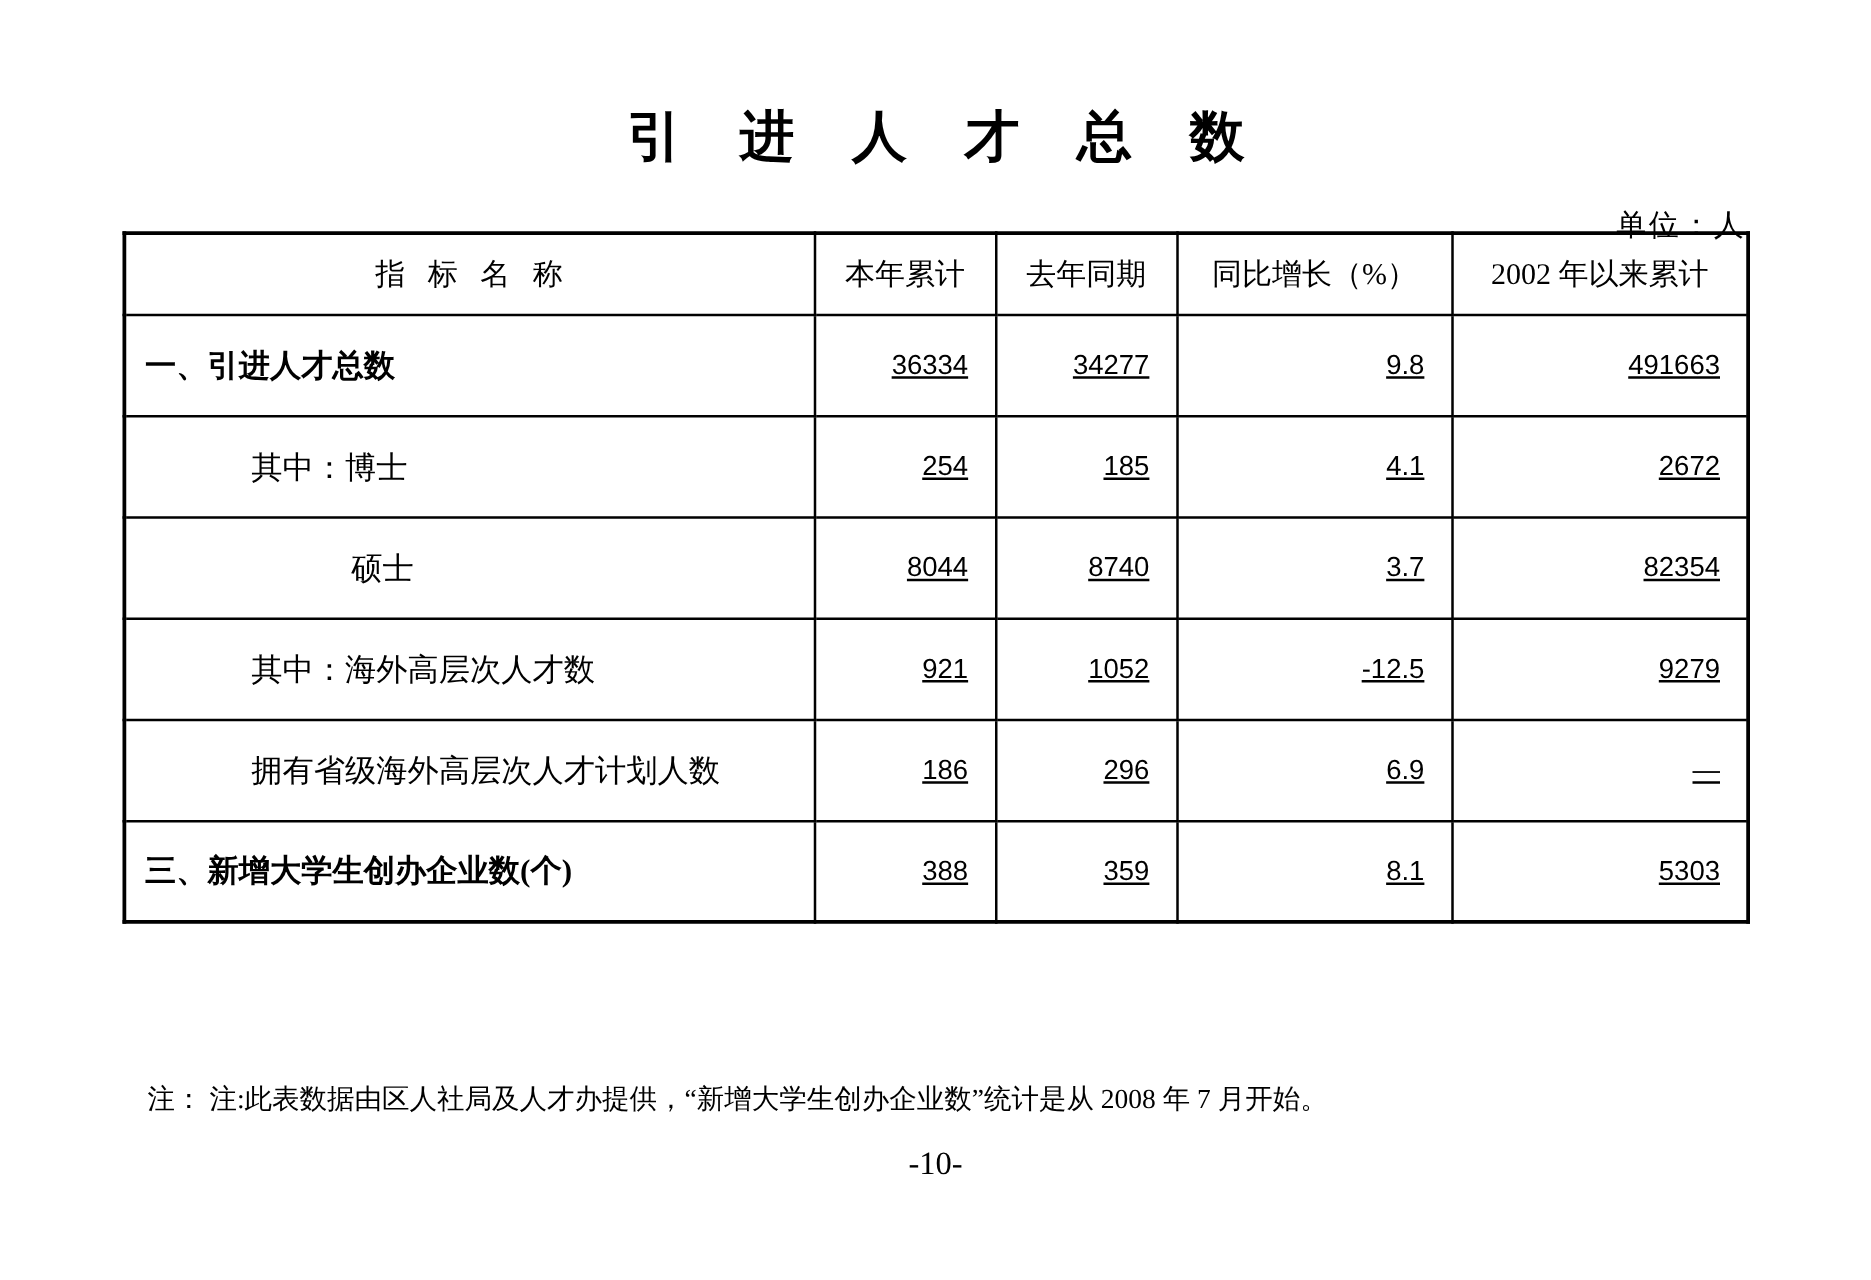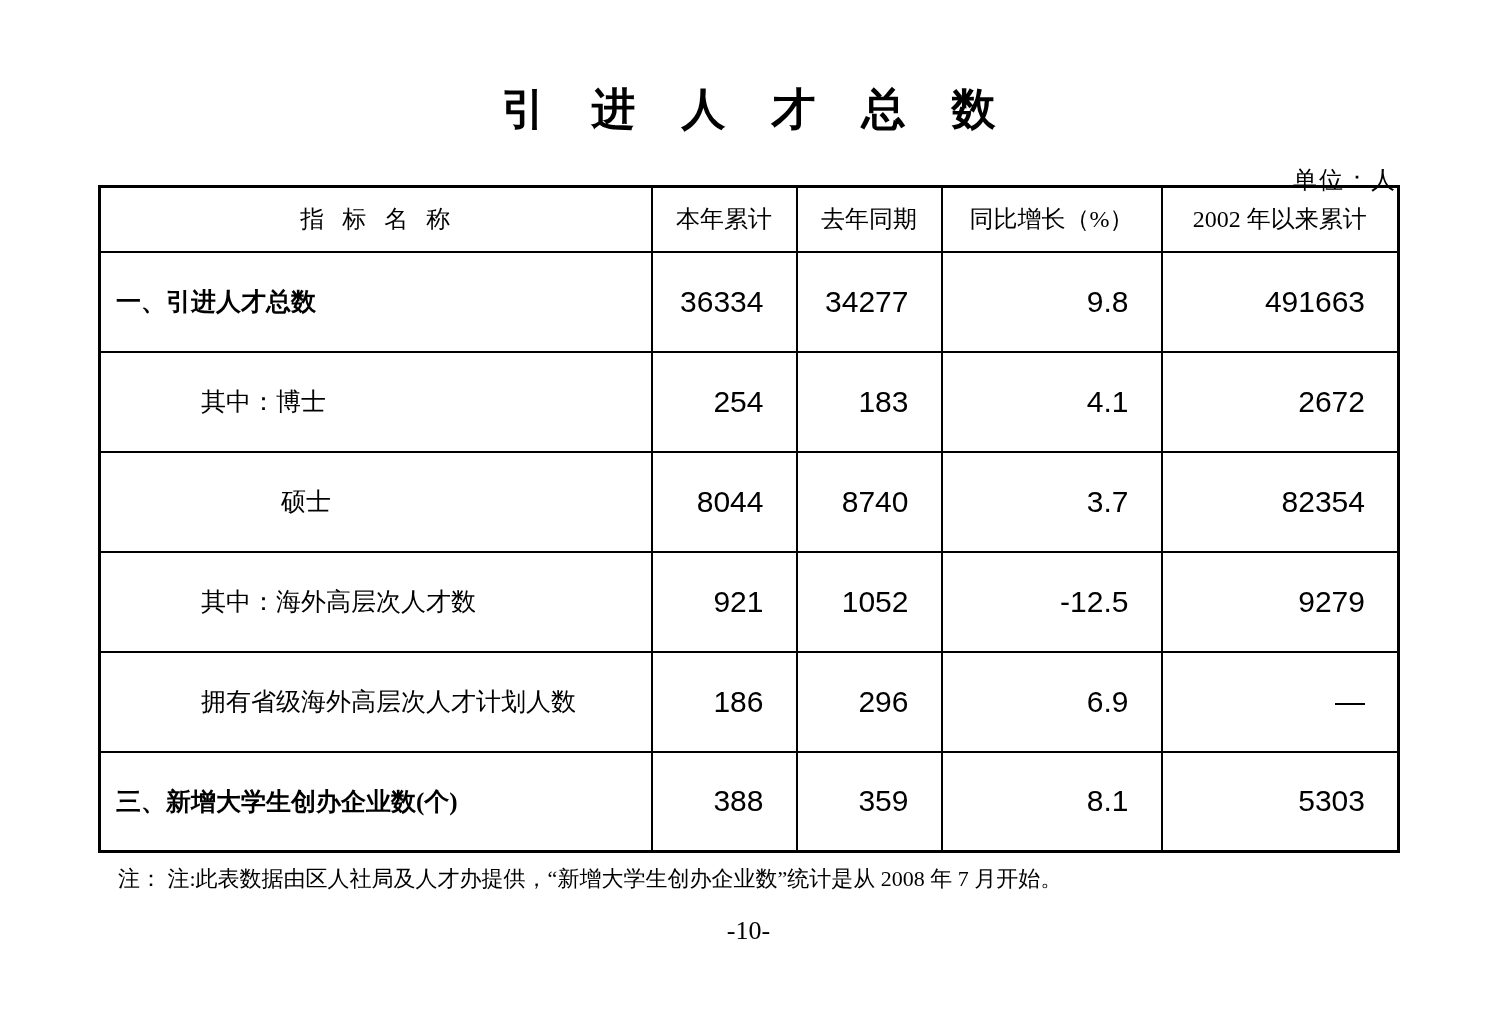--- a/index.html
+++ b/index.html
@@ -23,34 +23,35 @@
     border-collapse:collapse; table-layout:fixed;
     border:3px solid #000;
   }
   table.main td, table.main th {
     border:2px solid #000;
     vertical-align:middle;
     overflow:hidden;
     box-sizing:border-box;
   }
   tr.hdr { height:65px; }
-  tr.row { height:100px; }
+  tr.row { height:81px; }
   th {
     font-weight:normal; font-size:24px; text-align:center;
     white-space:nowrap;
   }
   th.sp { letter-spacing:18px; padding-left:18px;font-family:Liberation Serif, serif; }
   td.lbl { font-size:25px; padding-left:15px; text-align:left; white-space:nowrap; }
   td.ind1 { padding-left:100px; }
   td.ind2 { padding-left:180px; }
   tr.bold td.lbl { font-weight:bold; }
   td.num {
-    text-align:right; padding-right:32px;
+    text-align:right; padding-right:21px;
     font-family:"Liberation Sans", sans-serif;
-    font-size:30px;
+    font-size:22px;
+    text-decoration:underline;
   }
   .footnote {
     position:absolute; top:864px; left:106px;
     font-size:22px; white-space:nowrap;margin-left:12px;
   }
   .pageno {
     position:absolute; top:916px; left:0; width:1497px;
     text-align:center; font-size:26px;
   }
 </style>
@@ -79,21 +80,21 @@
   <tr class="row bold">
     <td class="lbl">一、引进人才总数</td>
     <td class="num">36334</td>
     <td class="num">34277</td>
     <td class="num">9.8</td>
     <td class="num">491663</td>
   </tr>
   <tr class="row">
     <td class="lbl ind1">其中：博士</td>
     <td class="num">254</td>
-    <td class="num">183</td>
+    <td class="num">185</td>
     <td class="num">4.1</td>
     <td class="num">2672</td>
   </tr>
   <tr class="row">
     <td class="lbl ind2">硕士</td>
     <td class="num">8044</td>
     <td class="num">8740</td>
     <td class="num">3.7</td>
     <td class="num">82354</td>
   </tr>

